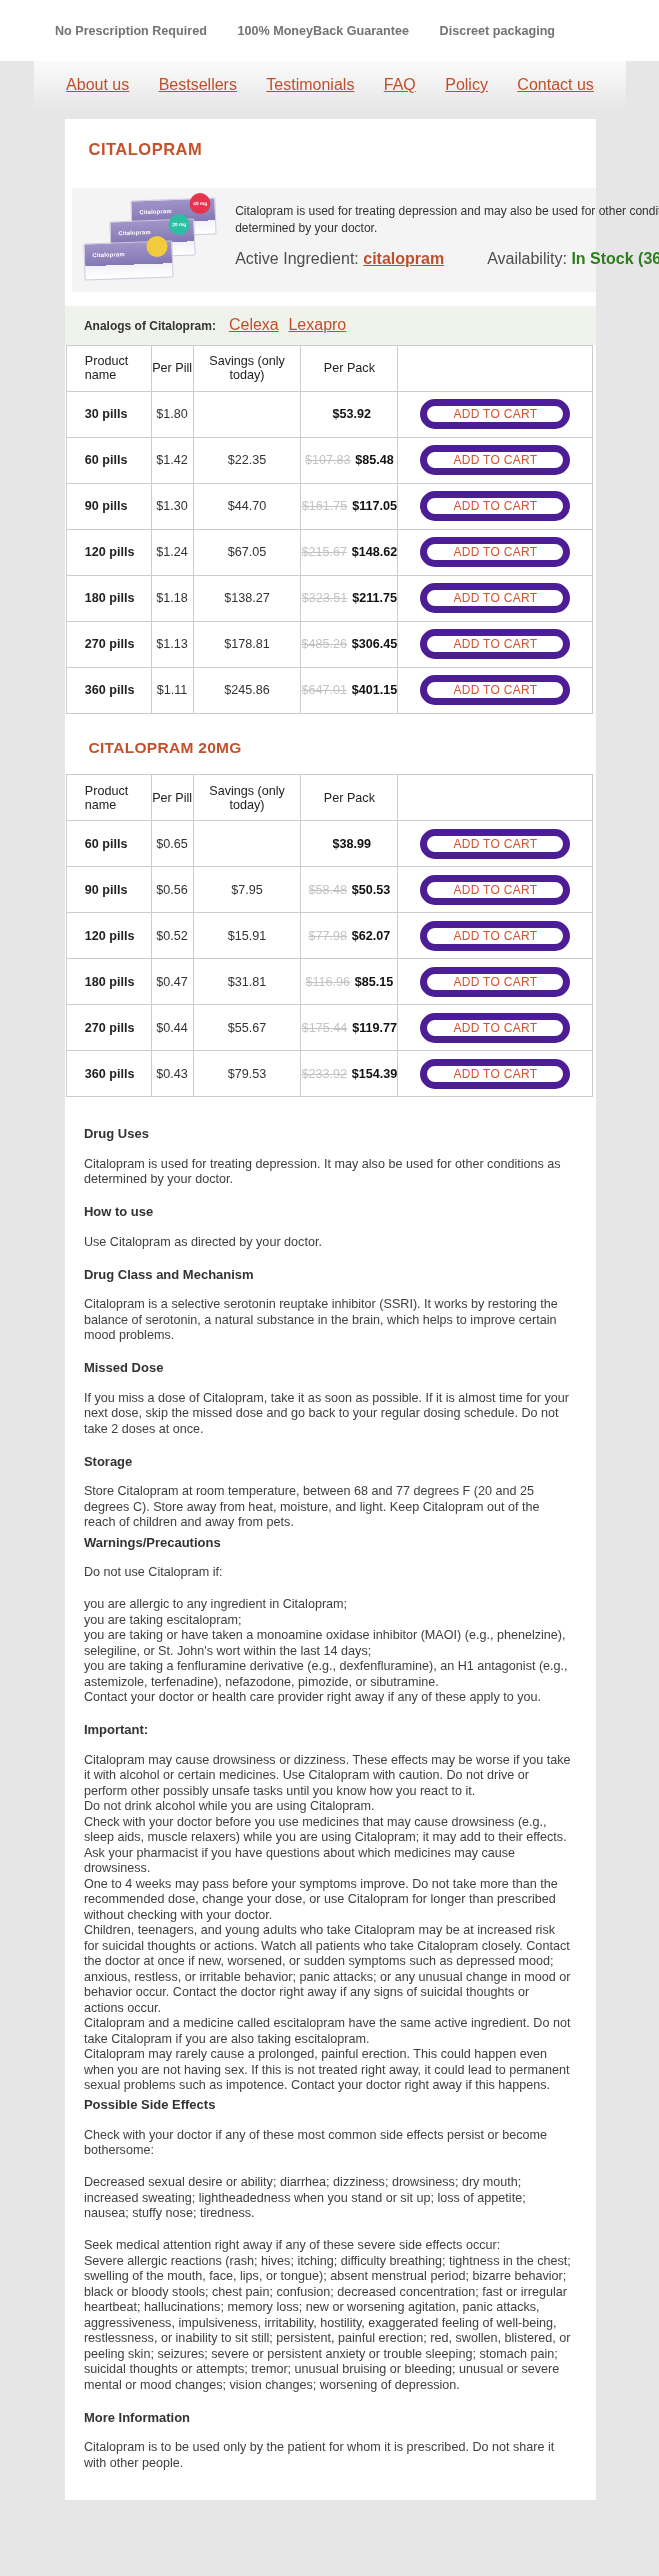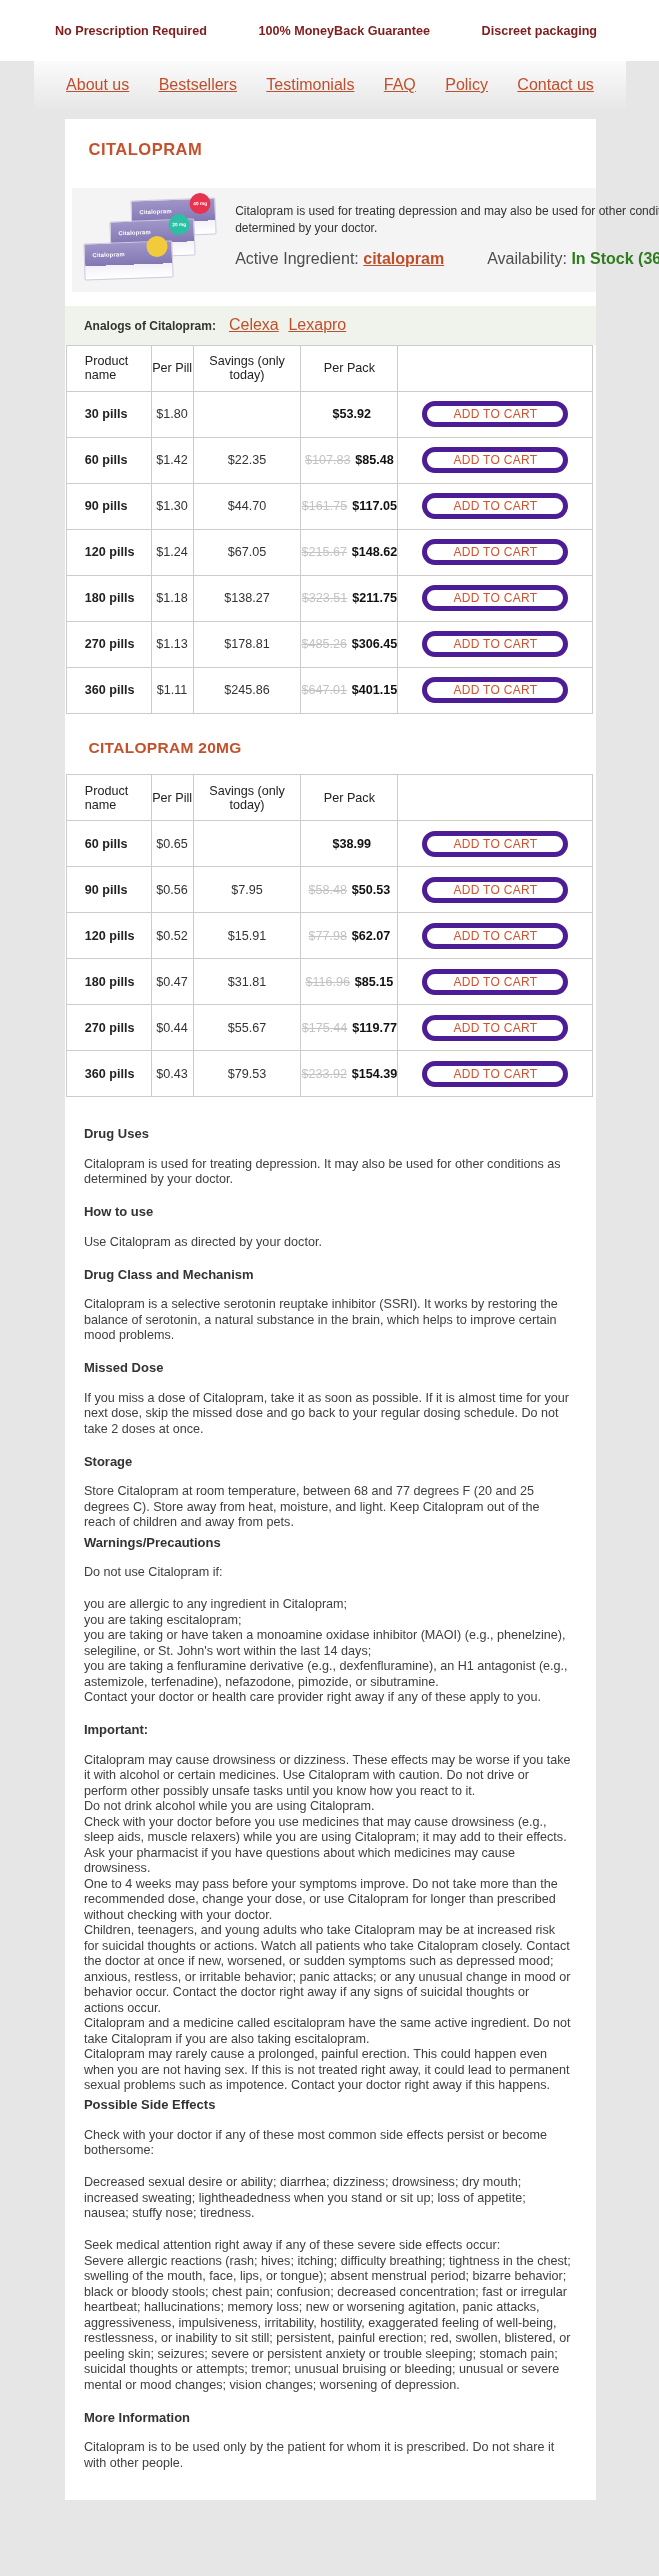--- a/index.html
+++ b/index.html
@@ -12,24 +12,24 @@
   
   .topbar {
     background: #ffffff;
     height: 61px;
     display: flex;
     align-items: center;
     padding-left: 37px;
     gap: 11.6px;
   }
   .topbar-item {
-    color: #7f1d1d;
+    color: #737373;
     font-weight: bold;
     font-size: 12.6px;
-    margin-right: 22px;
+    margin-right: 1px;
     white-space: nowrap;
     padding-left: 18px;
   }
   
   .navbar {
     width: 592px;
     margin: 0 auto;
     height: 48px;
     background: linear-gradient(#fbfbfb, #e7e7e7);
     display: flex;
@@ -125,21 +125,21 @@
   .price-table th.h-name { text-align: left; padding-left: 17.4px; width: 16%; }
   .price-table th.h-pill { width: 8%; }
   .price-table th.h-sav  { width: 20.5%; }
   .price-table th.h-pack { width: 17%; }
   td.c-name { font-weight: bold; padding-left: 17.4px; color: #222; }
   td.c-pill, td.c-sav, td.c-pack, td.c-btn { text-align: center; color: #333; }
   td.c-pack .old { color: #c3c3c3; text-decoration: line-through; margin-right: 4.8px; }
   td.c-pack .new { font-weight: bold; color: #111; }
   .cart-btn {
     background: #ffffff;
-    border: 5px solid #4c1d95;
+    border: 7px solid #4c1d95;
     border-radius: 15.5px;
     color: #d0532f;
     font-size: 12px;
     font-family: "Liberation Sans", sans-serif;
     padding: 1px 26px;
     letter-spacing: 0.3px;
     cursor: pointer;
     white-space: nowrap;
   }
   

